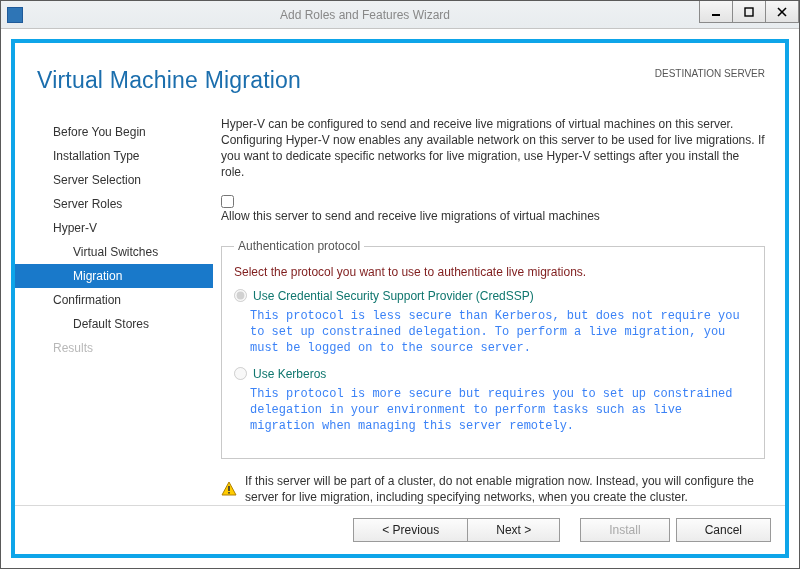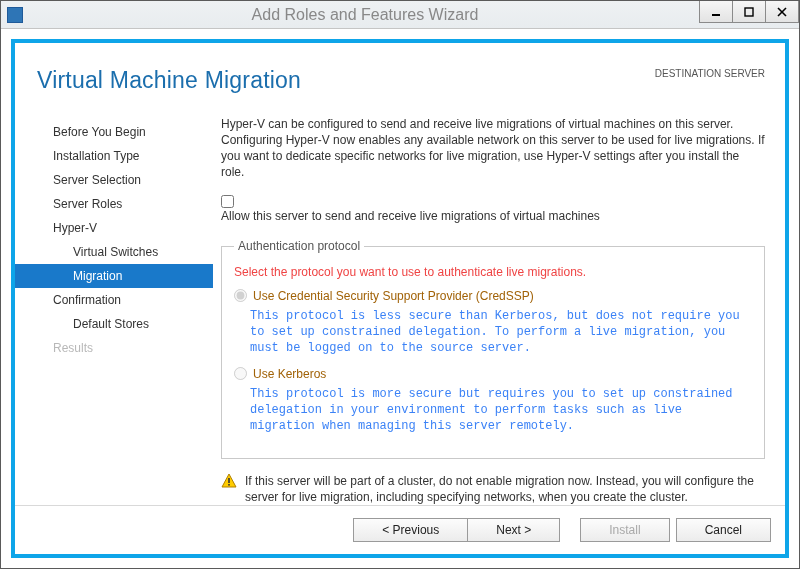--- a/index.html
+++ b/index.html
@@ -14,21 +14,21 @@
     height: 30px; background: linear-gradient(#eef1f3,#e8ecef);
     border-bottom: 1px solid #c5c5c5;
     display: flex; align-items: center;
     padding-left: 6px;
   }
   .titlebar .appicon {
     width: 16px; height: 16px; margin-right: 8px;
     background: #2e75b6; border: 1px solid #1f5a99;
   }
   .titlebar .title {
-    flex: 1; font-size: 16px; color: #888; text-align: center;
+    flex: 1; font-size: 12px; color: #888; text-align: center;
     user-select: none;
   }
   .winbtns { display: flex; height: 100%; }
   .winbtn {
     width: 34px; height: 22px; margin-top: 0;
     border: 1px solid #8a8a8a; border-top: none;
     background: linear-gradient(#f6f6f6,#e3e3e3);
     display: flex; align-items: center; justify-content: center;
     font-size: 12px; font-family: Arial; cursor: default;
     margin-left: -1px;
@@ -77,26 +77,26 @@
   .chkrow input { margin-right: 6px; margin-top: 1px; }
   fieldset.auth {
     border: 1px solid #c9c9c9;
     padding: 10px 12px 14px 12px;
     margin: 0 0 14px 0;
     color: #888;
   }
   fieldset.auth legend {
     padding: 0 4px; color: #555; font-size: 12px;
   }
-  fieldset.auth .sel { margin-bottom: 8px; color: #ef4444;}
+  fieldset.auth .sel { margin-bottom: 8px; color: #7f1d1d;}
   .radio { display:flex; align-items:flex-start; margin-bottom: 4px; }
   .radio input { margin-right: 6px; margin-top: 1px; }
-  .radio .rlabel { color: #a16207; }
+  .radio .rlabel { color: #0f766e; }
   .radiodesc { margin: 0 0 10px 16px; color: #3b82f6; font-family: Liberation Mono, monospace; }
-  .warning { display:flex; align-items:flex-start; margin-top: 4px; }
+  .warning { display:flex; align-items:center; margin-top: 4px; }
   .warning .wicon {
     width: 16px; height: 16px; margin-right: 8px; flex-shrink:0;
   }
   .footer {
     border-top: 1px solid #d9d9d9;
     padding: 12px 14px;
     display:flex; justify-content:flex-end; gap:0;
   }
   .footer .spacer { flex:1; }
   .btn {

